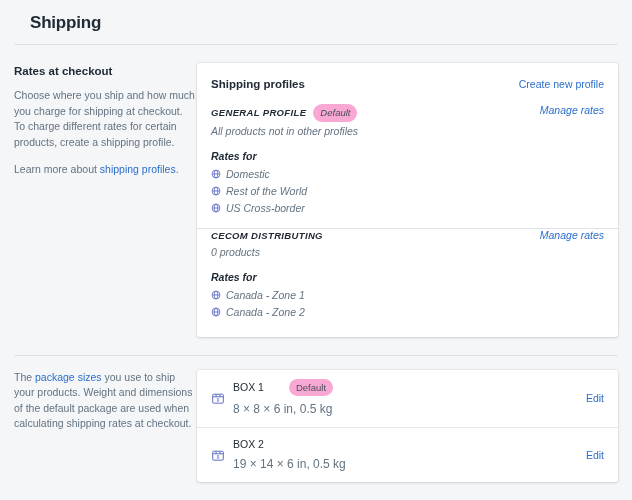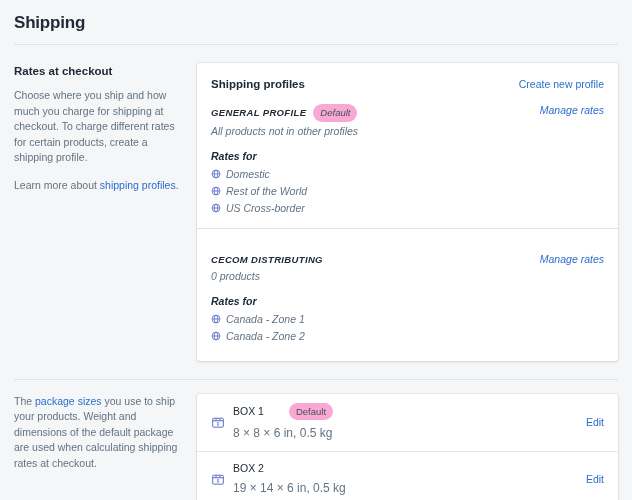--- a/index.html
+++ b/index.html
@@ -17,39 +17,39 @@
 
   
   .page-header {
     padding: 12px 14px 0 14px;
   }
   .page-title {
     font-size: 17px;
     font-weight: bold;
     letter-spacing: -0.2px;
     color: #212b36;
-    margin: 0 0 10px 0;
+    margin: 0 0 10px 16px;
     line-height: 22px;
   }
   .top-divider {
     height: 1px;
     background: #dfe3e8;
     margin: 0 14px;
   }
 
   
   .section {
     display: flex;
     align-items: flex-start;
     padding: 18px 14px 0 14px;
   }
   .section-aside {
     width: 183px;
     flex: 0 0 183px;
-    padding-right: 16px;
+    padding-right: 1px;
   }
   .aside-title {
     font-size: 11.5px;
     font-weight: bold;
     color: #212b36;
     margin: 0 0 9px 0;
     line-height: 16px;
   }
   .aside-text {
     font-size: 10.5px;
@@ -278,21 +278,21 @@
               <span>US Cross-border</span>
             </div>
           </div>
         </div>
         <a class="card-action">Manage rates</a>
       </div>
     </div>
 
     <div class="card-divider"></div>
 
-    <div class="card-block" style="padding-top:24px;padding-bottom:16px;">
+    <div class="card-block" style="padding-top:0;padding-bottom:16px;">
       <div class="profile">
         <div class="profile-main">
           <div class="profile-name-line">
             <span class="profile-name">CECOM DISTRIBUTING</span>
           </div>
           <div class="profile-sub">0 products</div>
           <div class="rates-label">Rates for</div>
           <div class="zone-list">
             <div class="zone">
               <span class="globe-icon">

